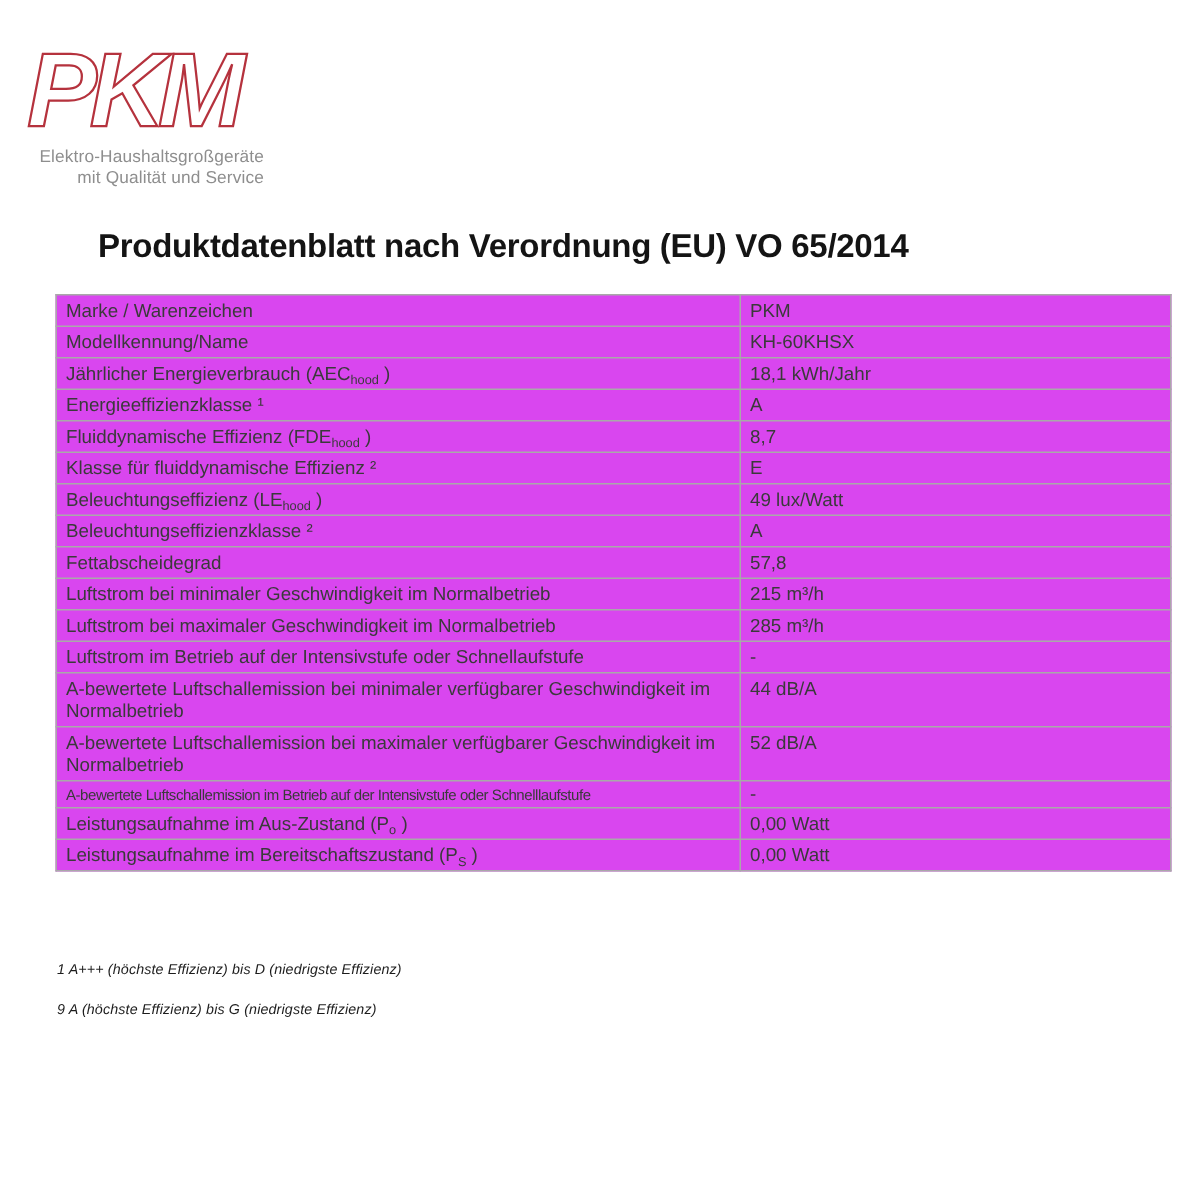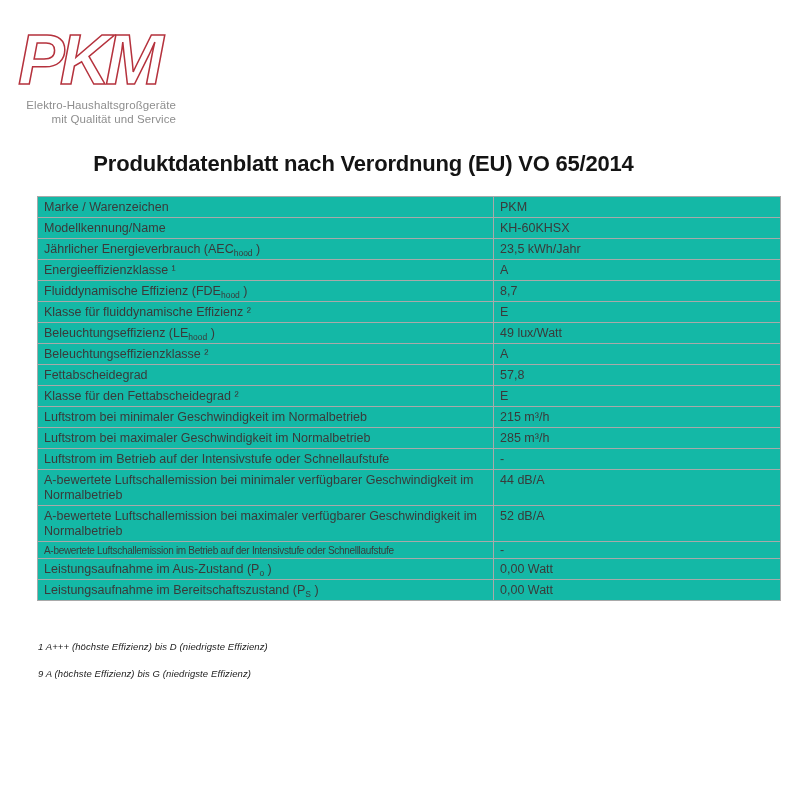--- a/index.html
+++ b/index.html
@@ -23,26 +23,26 @@
     font-weight:bold;font-style:italic;
     fill:none;stroke:var(--brand);stroke-width:1.5;
   }
   .tagline{
     margin-top:2px;text-align:right;color:var(--tagline);
     font-size:11.5px;line-height:14px;letter-spacing:0.1px;
   }
   
   .page-title{
     position:absolute;left:0;top:151px;width:671px;text-align:center;
-    font-size:22px;font-weight:bold;color:var(--title);letter-spacing:-0.2px;padding-left:28px;
+    font-size:22px;font-weight:bold;color:var(--title);letter-spacing:-0.2px;
   }
   
   table.spec{
     position:absolute;left:37px;top:196px;width:731px;
-    border-collapse:collapse;table-layout:fixed;background:#14b8a6;
+    border-collapse:collapse;table-layout:fixed;background:#d946ef;
   }
   table.spec td{
     border:1px solid var(--border);
     vertical-align:top;
     font-size:12.5px;line-height:15px;
     padding:3px 6px 2px 6px;
     overflow:hidden;
   }
   table.spec td.c-label{width:443px;}
   table.spec td.c-value{width:274px;}
@@ -85,21 +85,21 @@
       <tr>
         <td class="c-label"><span>Marke / Warenzeichen</span></td>
         <td class="c-value">PKM</td>
       </tr>
       <tr>
         <td class="c-label"><span>Modellkennung/Name</span></td>
         <td class="c-value">KH-60KHSX</td>
       </tr>
       <tr>
         <td class="c-label"><span>Jährlicher Energieverbrauch (AEC<sub>hood</sub> )</span></td>
-        <td class="c-value">23,5 kWh/Jahr</td>
+        <td class="c-value">18,1 kWh/Jahr</td>
       </tr>
       <tr>
         <td class="c-label"><span>Energieeffizienzklasse ¹</span></td>
         <td class="c-value">A</td>
       </tr>
       <tr>
         <td class="c-label"><span>Fluiddynamische Effizienz (FDE<sub>hood</sub> )</span></td>
         <td class="c-value">8,7</td>
       </tr>
       <tr>
@@ -110,24 +110,20 @@
         <td class="c-label"><span>Beleuchtungseffizienz (LE<sub>hood</sub> )</span></td>
         <td class="c-value">49 lux/Watt</td>
       </tr>
       <tr>
         <td class="c-label"><span>Beleuchtungseffizienzklasse ²</span></td>
         <td class="c-value">A</td>
       </tr>
       <tr>
         <td class="c-label"><span>Fettabscheidegrad</span></td>
         <td class="c-value">57,8</td>
-      </tr>
-      <tr>
-        <td class="c-label"><span>Klasse für den Fettabscheidegrad ²</span></td>
-        <td class="c-value">E</td>
       </tr>
       <tr>
         <td class="c-label"><span>Luftstrom bei minimaler Geschwindigkeit im Normalbetrieb</span></td>
         <td class="c-value">215 m³/h</td>
       </tr>
       <tr>
         <td class="c-label"><span>Luftstrom bei maximaler Geschwindigkeit im Normalbetrieb</span></td>
         <td class="c-value">285 m³/h</td>
       </tr>
       <tr>

